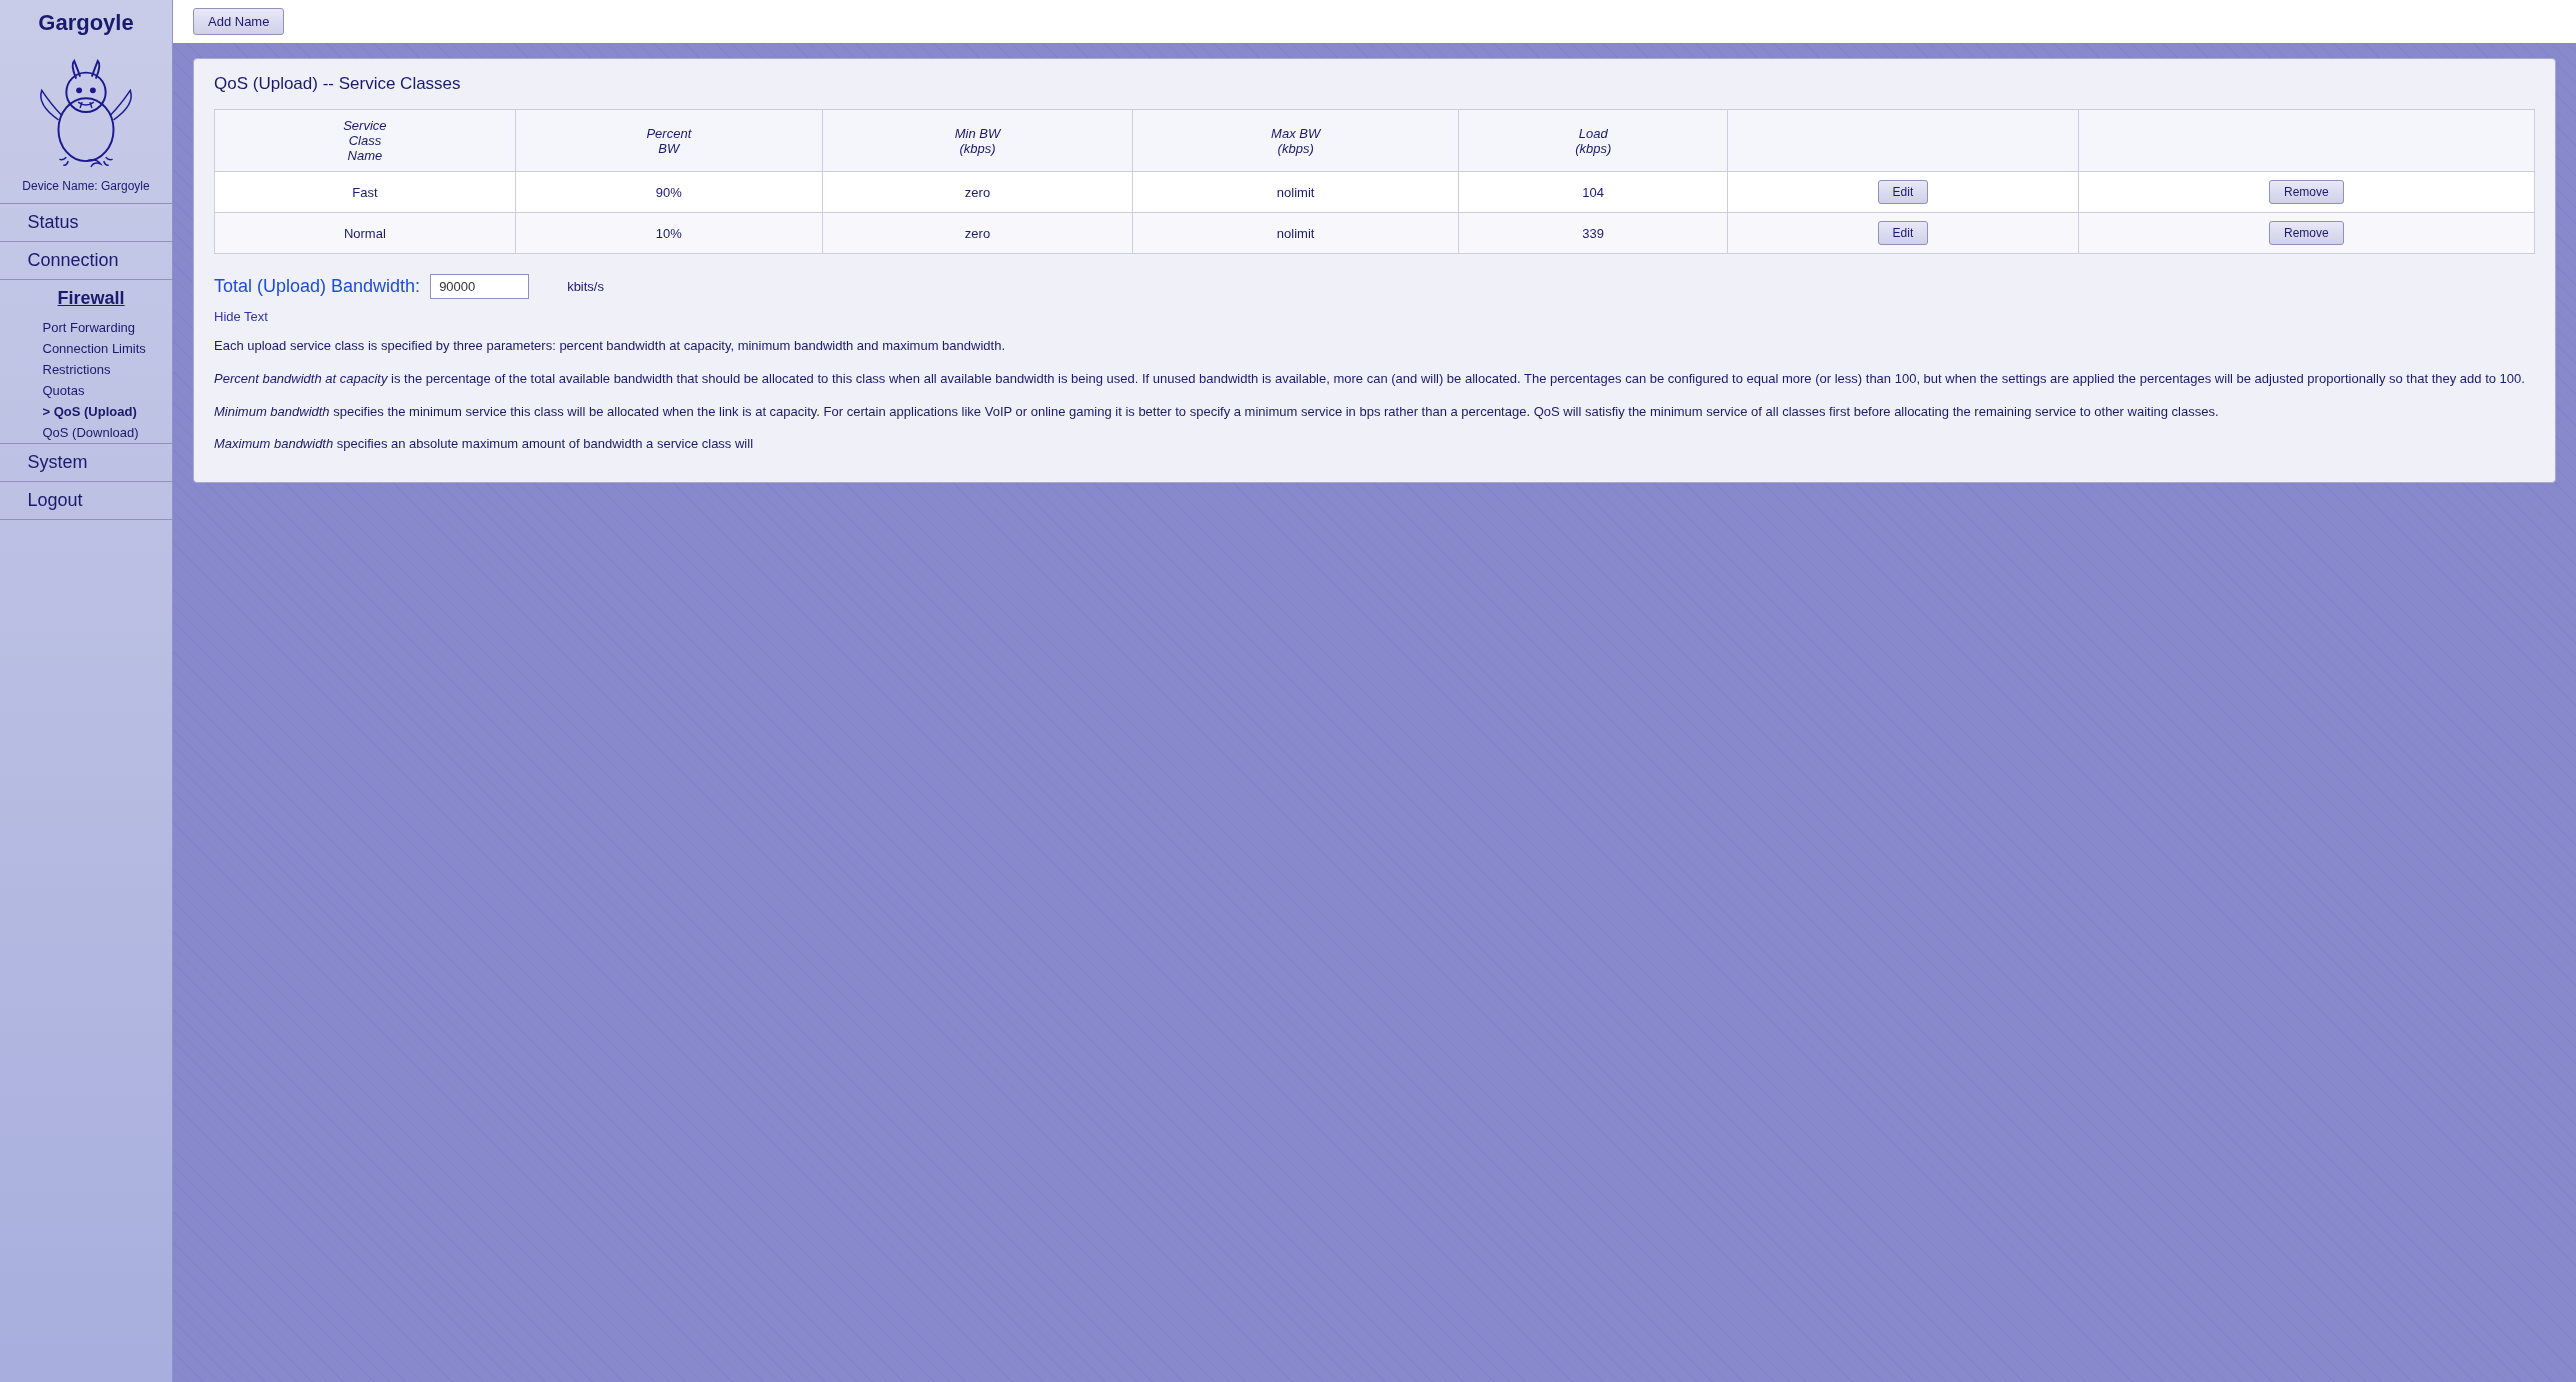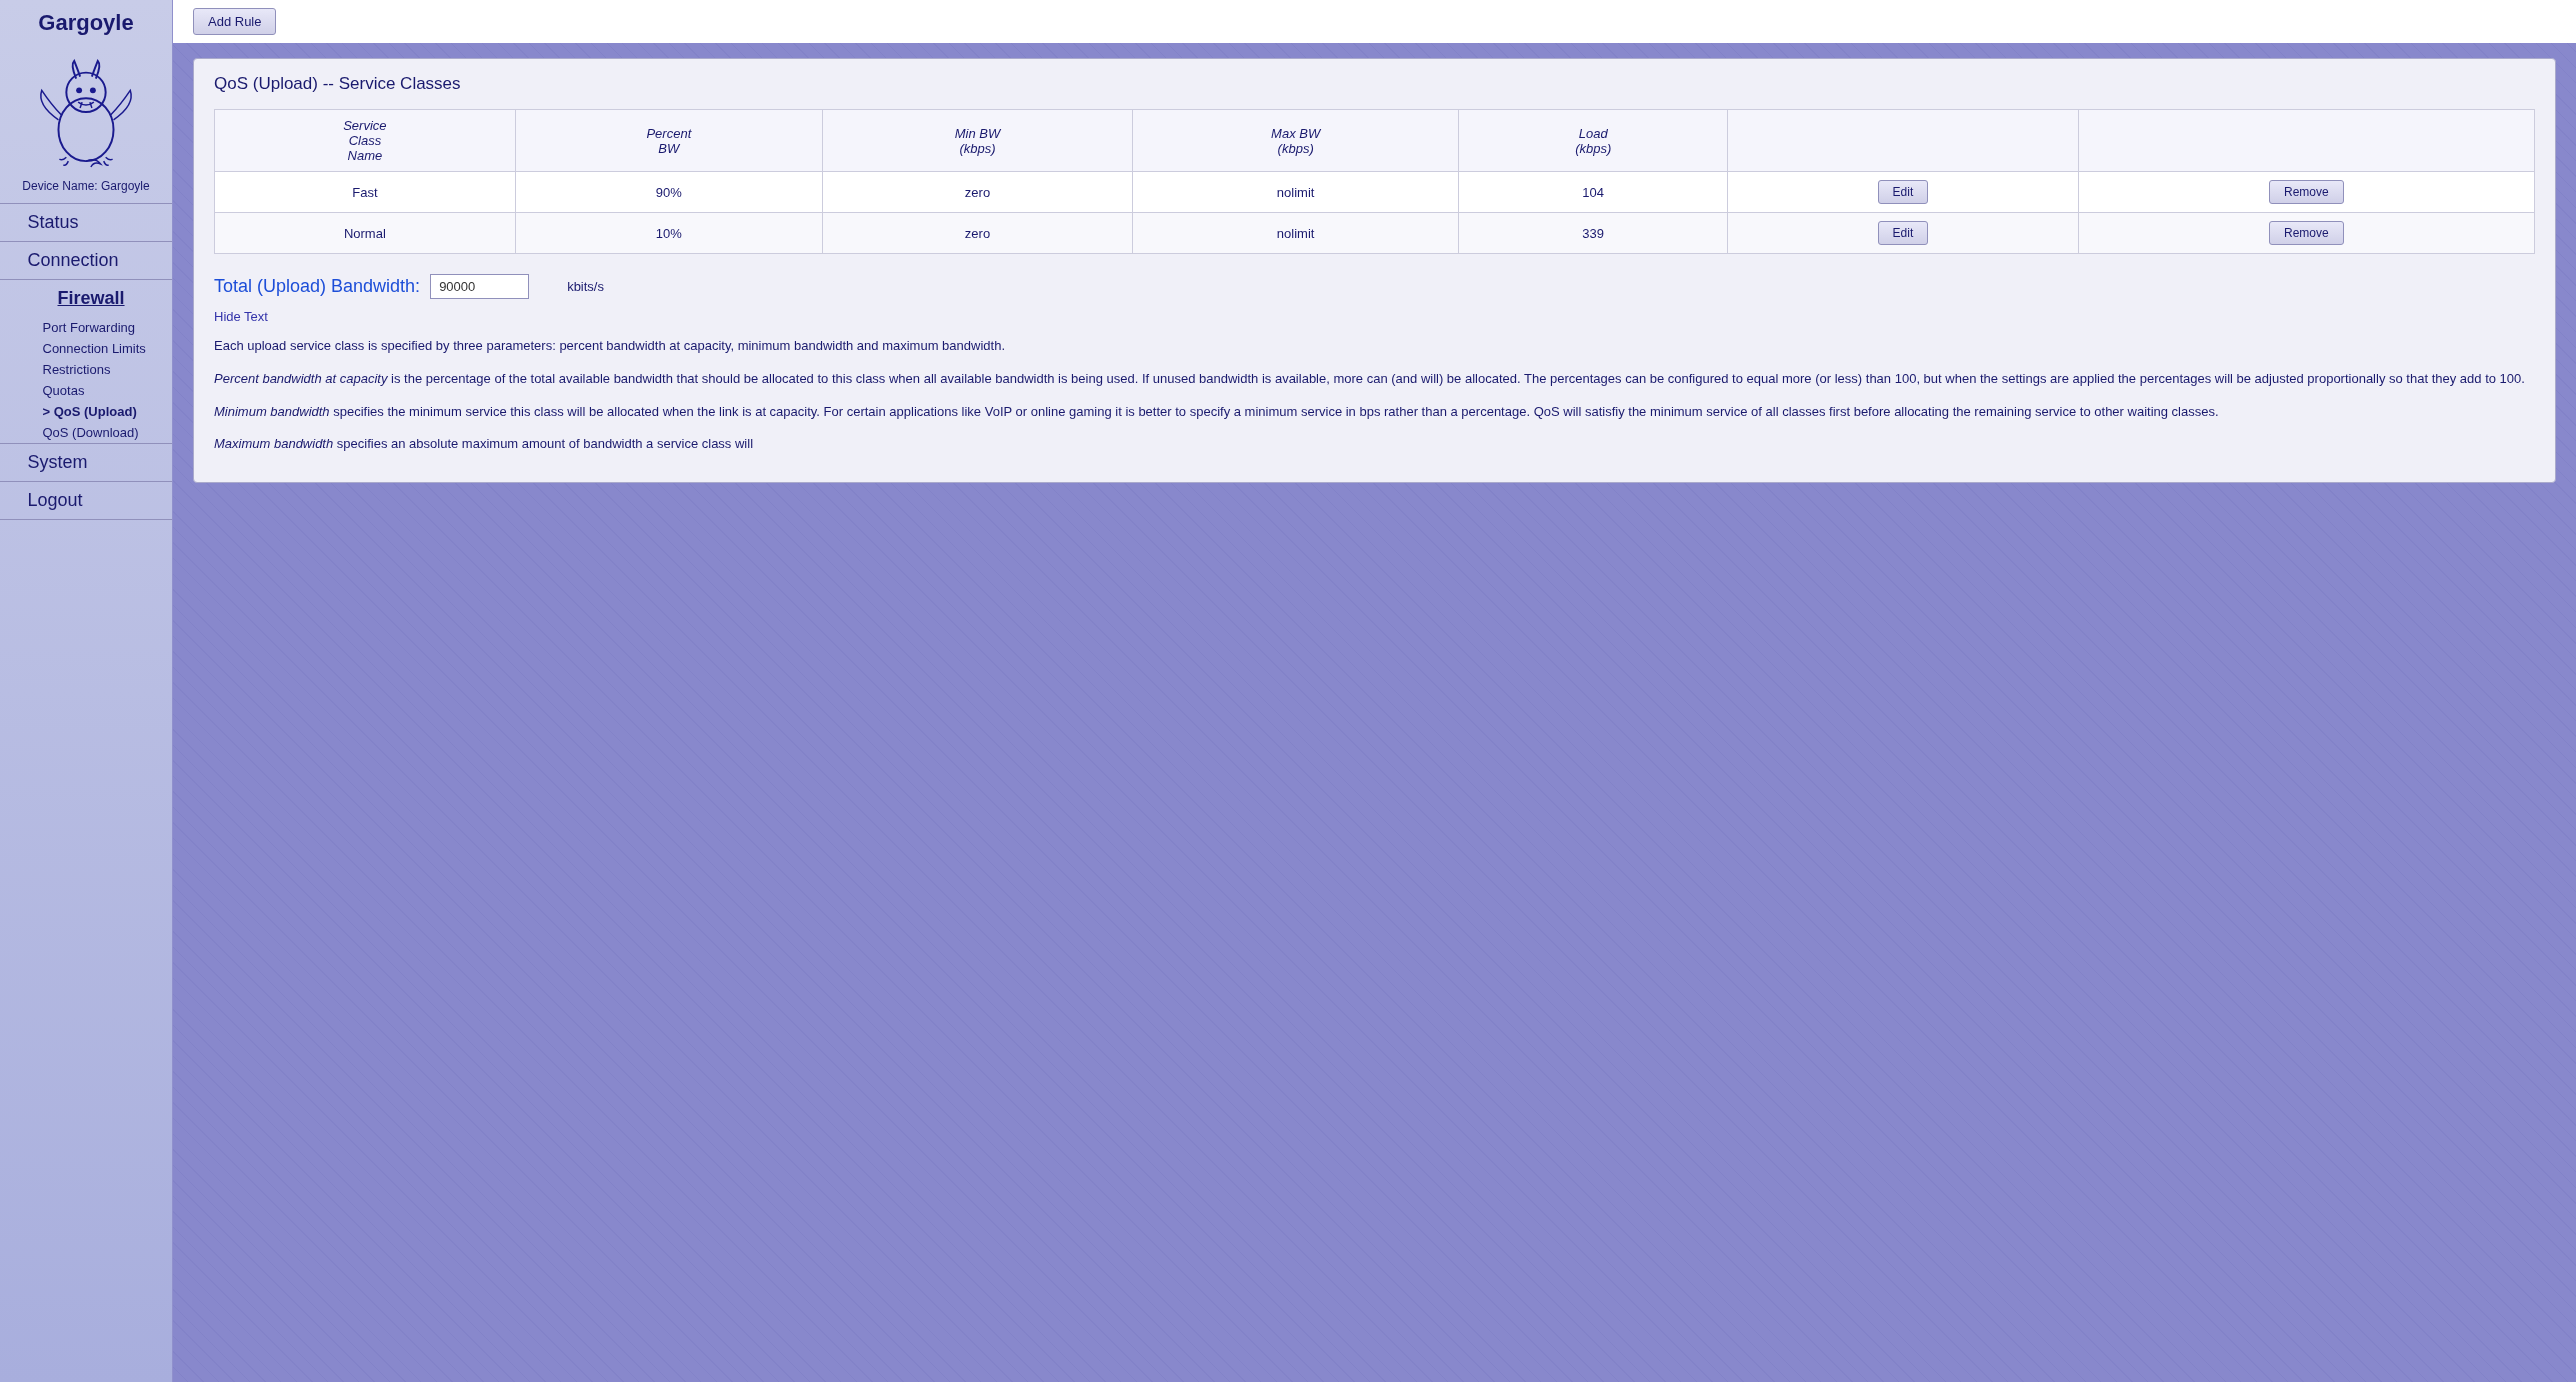--- a/index.html
+++ b/index.html
@@ -298,21 +298,21 @@
 
   <div class="sidebar-section">
     <span class="sidebar-section-title">Logout</span>
   </div>
   <hr class="sidebar-divider">
 </div>
 
 <div id="main-content">
 
   <div id="top-bar">
-    <button class="add-rule-btn">Add Rule</button>
+    <button class="add-rule-btn">Add Name</button>
   </div>
 
   <div class="qos-section">
     <div class="qos-section-title">QoS (Upload) -- Service Classes</div>
 
     <table class="service-table">
       <thead>
         <tr>
           <th>Service<br>Class<br>Name</th>
           <th>Percent<br>BW</th>

